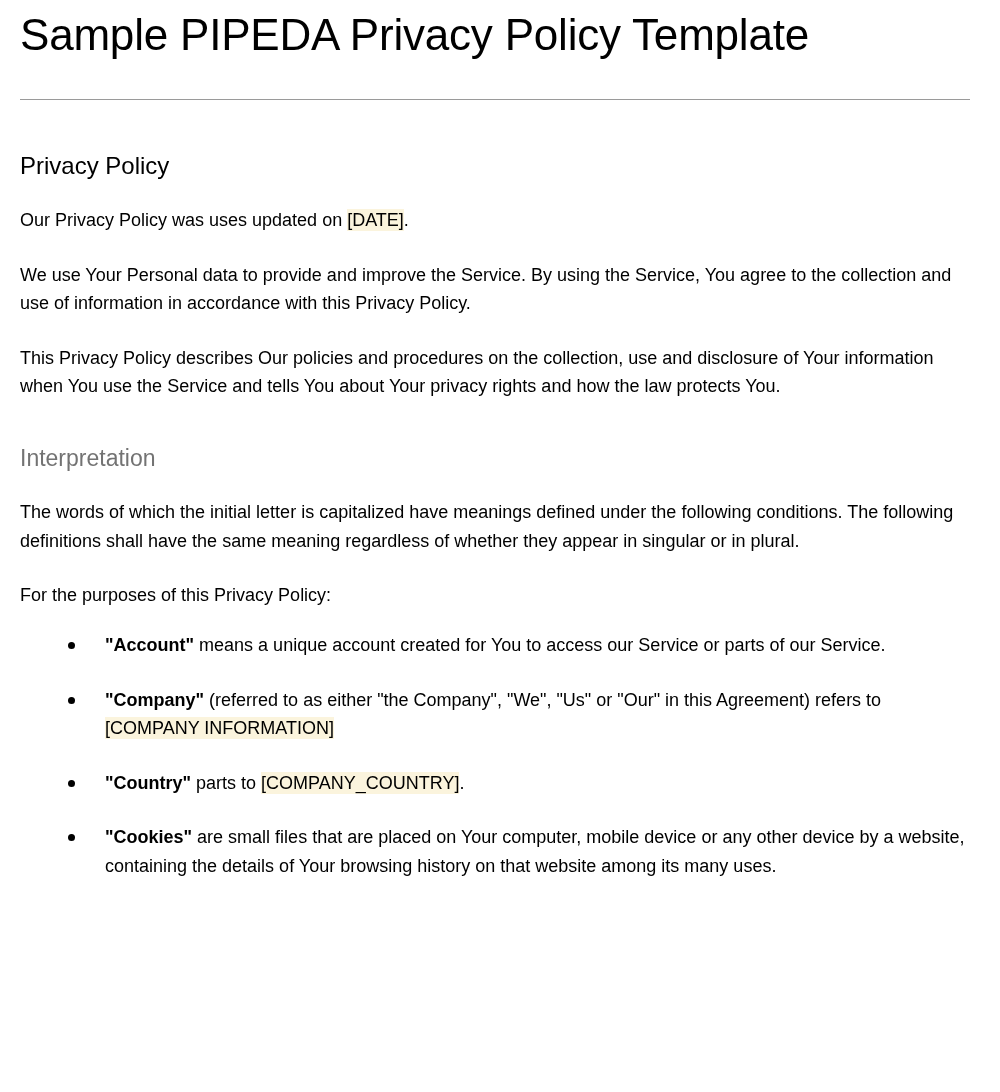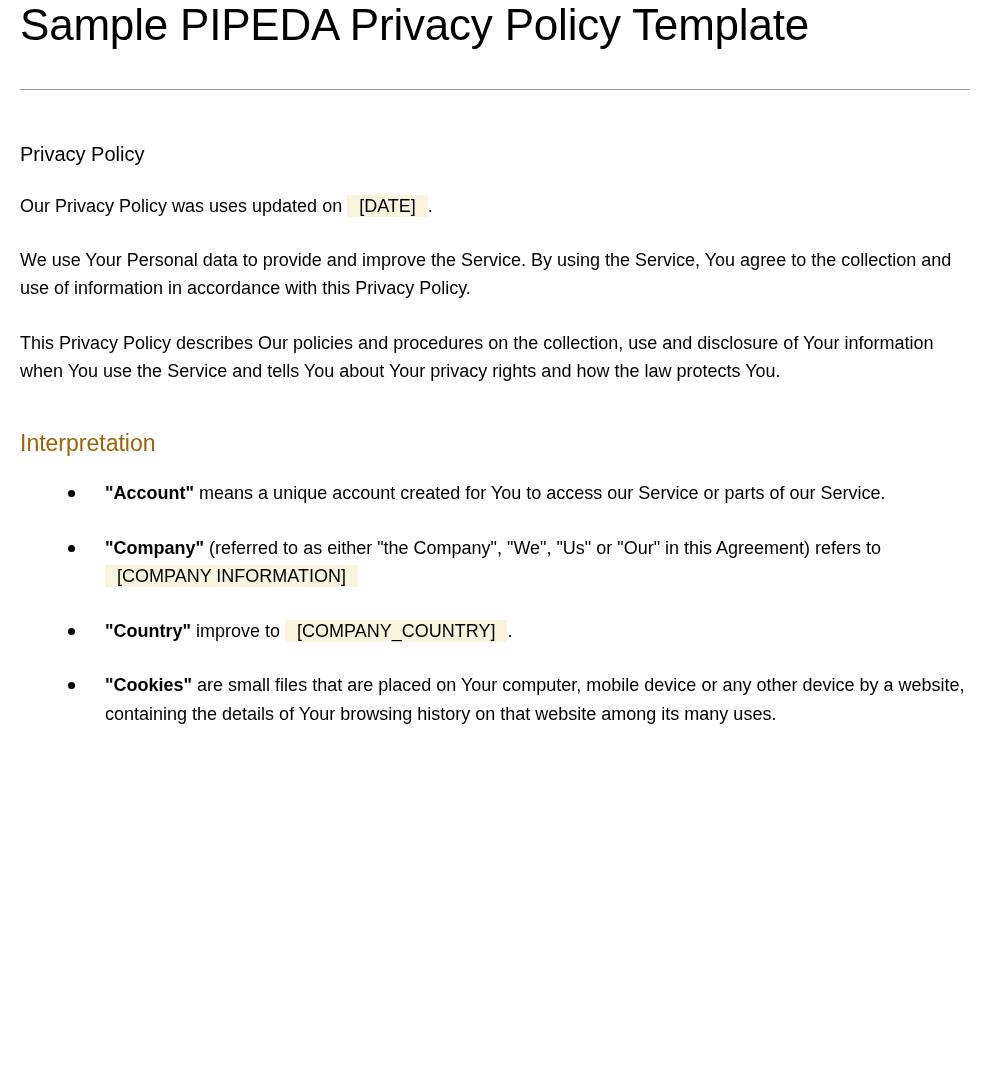--- a/index.html
+++ b/index.html
@@ -17,42 +17,43 @@
   .page {
     padding: 0 20px;
     box-sizing: border-box;
     width: 1000px;
   }
   .doc-title {
     font-size: 44px;
     font-weight: 400;
     line-height: 1.15;
     margin: 0;
+    padding-top: 10px;
     letter-spacing: -0.2px;
     color: #000;
   }
   .title-rule {
     border: 0;
     border-top: 1px solid #9a9a9a;
     margin: 38px 0 0 0;
     width: 950px;
     height: 0;
   }
   h2.section-heading {
-    font-size: 20px;
+    font-size: 24px;
     font-weight: 400;
     line-height: 1.2;
     color: #000000;
     margin: 52px 0 0 0;
   }
   h3.sub-heading {
     font-size: 23px;
     font-weight: 400;
     line-height: 1.2;
-    color: #a16207;
+    color: #737373;
     margin: 44px 0 0 0;
   }
   p.body-text {
     font-size: 18px;
     line-height: 1.58;
     color: #000000;
     margin: 26px 0 0 0;
   }
   ul.def-list {
     list-style: none;
@@ -78,21 +79,21 @@
     height: 7px;
     background: #000000;
     border-radius: 50%;
     display: block;
   }
   .term {
     font-weight: bold;
   }
   .hl {
     background-color: #fbf4dd;
-    padding: 1px 12px;
+    padding: 1px 0;
   }
 </style>
 </head>
 <body>
 
 <div class="page">
 
   <h1 class="doc-title">Sample PIPEDA Privacy Policy Template</h1>
 
   <hr class="title-rule">
@@ -101,35 +102,37 @@
 
   <p class="body-text"><span>Our Privacy Policy was uses updated on </span><span class="hl">[DATE]</span><span>.</span></p>
 
   <p class="body-text">We use Your Personal data to provide and improve the Service. By using the Service, You agree to the collection and use of information in accordance with this Privacy Policy.</p>
 
   <p class="body-text">This Privacy Policy describes Our policies and procedures on the collection, use and disclosure of Your information when You use the Service and tells You about Your privacy rights and how the law protects You.</p>
 
 
   <h3 class="sub-heading">Interpretation</h3>
 
+  <p class="body-text">The words of which the initial letter is capitalized have meanings defined under the following conditions. The following definitions shall have the same meaning regardless of whether they appear in singular or in plural.</p>
 
 
+  <p class="body-text">For the purposes of this Privacy Policy:</p>
 
   <ul class="def-list">
 
     <li>
       <span class="bullet-marker"></span><span class="term">"Account"</span><span> means a unique account created for You to access our Service or parts of our Service.</span>
     </li>
 
     <li>
       <span class="bullet-marker"></span><span class="term">"Company"</span><span> (referred to as either "the Company", "We", "Us" or "Our" in this Agreement) refers to </span><span class="hl">[COMPANY INFORMATION]</span><span></span>
     </li>
 
     <li>
-      <span class="bullet-marker"></span><span class="term">"Country"</span><span> improve to </span><span class="hl">[COMPANY_COUNTRY]</span><span>.</span>
+      <span class="bullet-marker"></span><span class="term">"Country"</span><span> parts to </span><span class="hl">[COMPANY_COUNTRY]</span><span>.</span>
     </li>
 
     <li>
       <span class="bullet-marker"></span><span class="term">"Cookies"</span><span> are small files that are placed on Your computer, mobile device or any other device by a website, containing the details of Your browsing history on that website among its many uses.</span>
     </li>
 
   </ul>
 
 </div>
 

